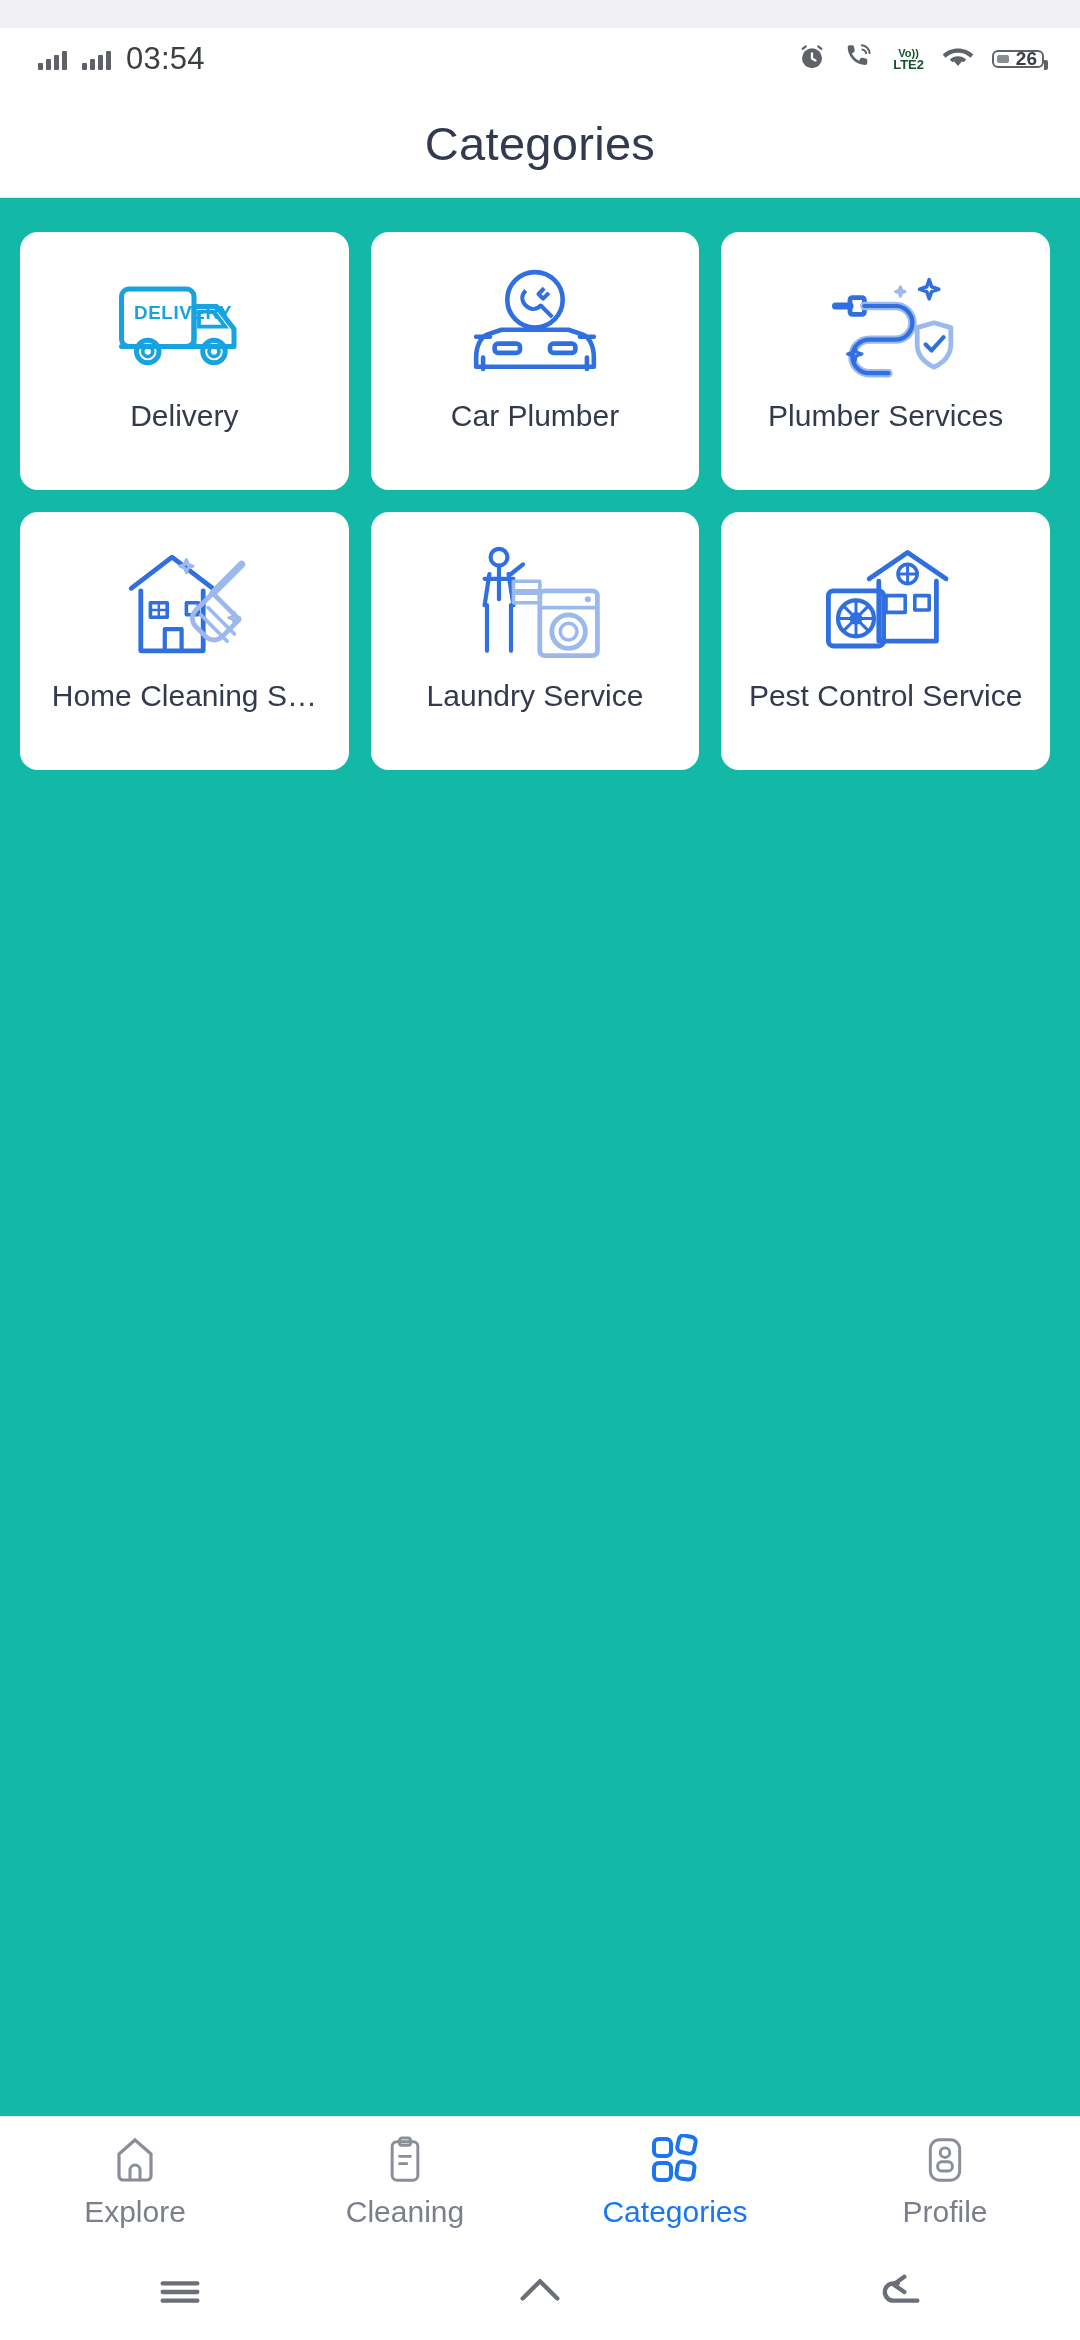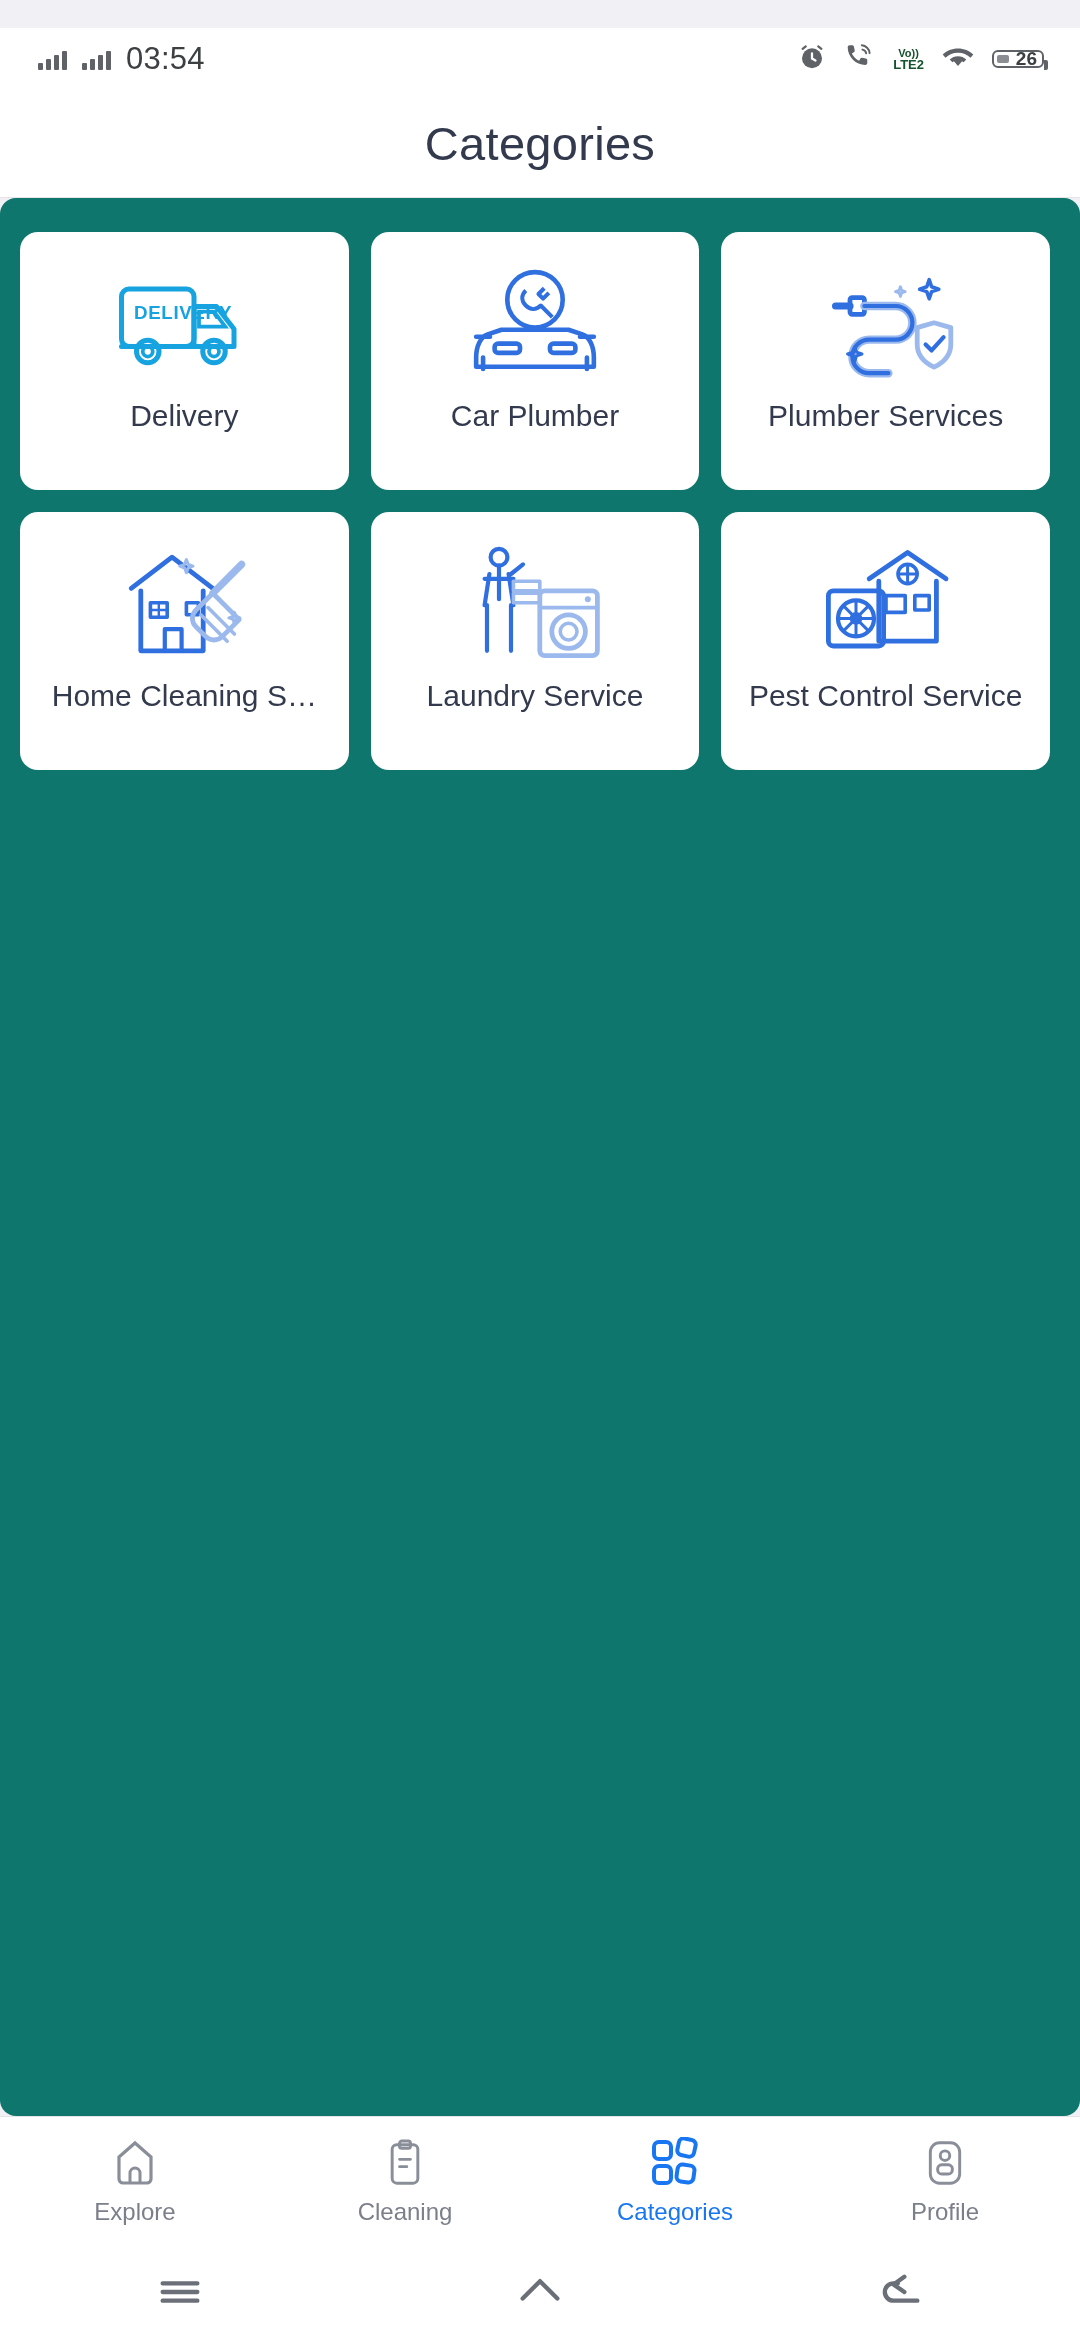--- a/index.html
+++ b/index.html
@@ -43,21 +43,21 @@
 
   
   .appbar {
     height:108px; background:#ffffff; flex:0 0 auto;
     display:flex; align-items:center; justify-content:center;
     border-bottom:1px solid #e3e3e8;
   }
   .appbar h1 { font-size:47px; font-weight:400; color:#333a4d; letter-spacing:.3px; }
 
   
-  .content { flex:1 1 auto; background:#0f766e; padding:34px 30px 0 20px; overflow:hidden;border-radius:16px; }
+  .content { flex:1 1 auto; background:#14b8a6; padding:34px 30px 0 20px; overflow:hidden; }
   .grid { display:grid; grid-template-columns:repeat(3, 1fr); gap:22px; }
   .card {
     background:#ffffff; border-radius:18px; height:258px;
     display:flex; flex-direction:column; align-items:center; justify-content:flex-start;
     padding-top:26px;
   }
   .card .ic { width:150px; height:132px; display:flex; align-items:center; justify-content:center; }
   .card .ic svg { width:100%; height:100%; }
   .card .lbl {
     margin-top:6px; font-size:30px; color:#333a4d; text-align:center;
@@ -65,21 +65,21 @@
   }
 
   
   .tabbar {
     flex:0 0 auto; height:128px; background:#ffffff;
     border-top:1px solid #e3e3e8;
     display:flex; align-items:center;
   }
   .tab { flex:1; display:flex; flex-direction:column; align-items:center; gap:7px; }
   .tab .ti { width:56px; height:56px; display:flex; align-items:center; justify-content:center; }
-  .tab .tl { font-size:24px; color:#7b7f8a; }
+  .tab .tl { font-size:30px; color:#7b7f8a; }
   .tab.active .tl { color:#1876f2; }
 
   
   .navbar { flex:0 0 auto; height:96px; background:#ffffff; display:flex; align-items:center; }
   .navbtn { flex:1; display:flex; align-items:center; justify-content:center; }
   .navbtn svg { width:52px; height:52px; }
 </style>
 </head>
 <body>
 

